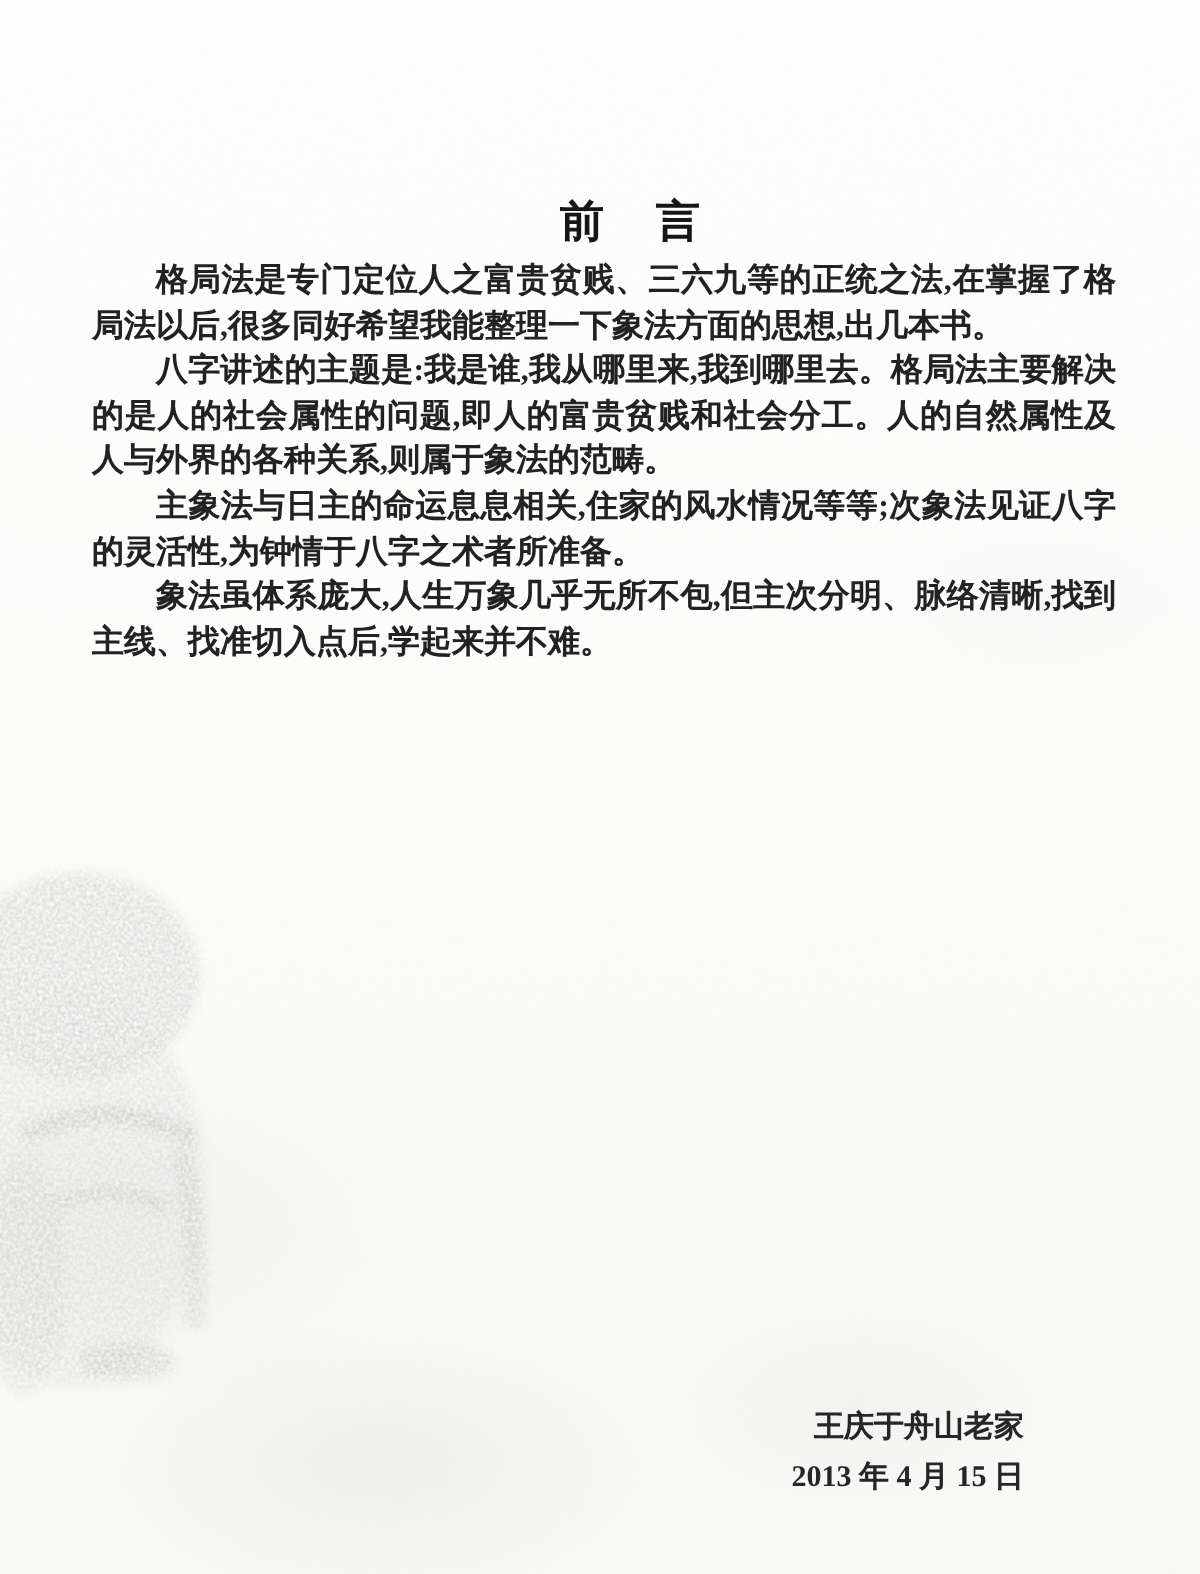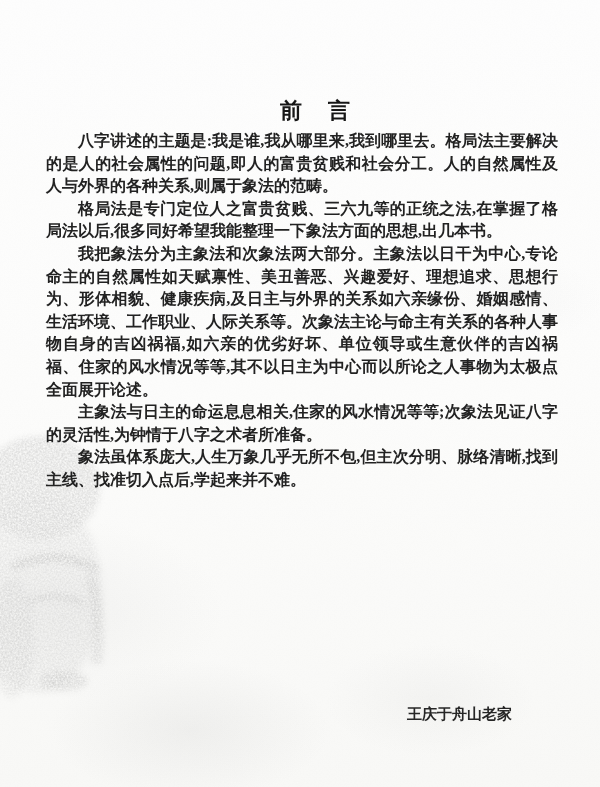--- a/index.html
+++ b/index.html
@@ -112,24 +112,24 @@
       <ellipse cx="64" cy="253" rx="24" ry="10" fill="#909090" opacity="0.55"></ellipse>
       <ellipse cx="12" cy="210" rx="22" ry="60" fill="#a8a8a8" opacity="0.45"></ellipse>
     </g>
   </svg>
 
   <div class="blotches"></div>
 
   <h1 class="page-title">前　言</h1>
 
   <div class="preface-body">
+    <p>格局法是专门定位人之富贵贫贱、三六九等的正统之法,在掌握了格局法以后,很多同好希望我能整理一下象法方面的思想,出几本书。</p>
     <p>八字讲述的主题是:我是谁,我从哪里来,我到哪里去。格局法主要解决的是人的社会属性的问题,即人的富贵贫贱和社会分工。人的自然属性及人与外界的各种关系,则属于象法的范畴。</p>
-    <p>格局法是专门定位人之富贵贫贱、三六九等的正统之法,在掌握了格局法以后,很多同好希望我能整理一下象法方面的思想,出几本书。</p>
-    <p>我把象法分为主象法和次象法两大部分。主象法以日干为中心,专论命主的自然属性如天赋禀性、美丑善恶、兴趣爱好、理想追求、思想行为、形体相貌、健康疾病,及日主与外界的关系如六亲缘份、婚姻感情、生活环境、工作职业、人际关系等。次象法主论与命主有关系的各种人事物自身的吉凶祸福,如六亲的优劣好坏、单位领导或生意伙伴的吉凶祸福、住家的风水情况等等,其不以日主为中心而以所论之人事物为太极点全面展开论述。</p>
     <p>主象法与日主的命运息息相关,住家的风水情况等等;次象法见证八字的灵活性,为钟情于八字之术者所准备。</p>
     <p>象法虽体系庞大,人生万象几乎无所不包,但主次分明、脉络清晰,找到主线、找准切入点后,学起来并不难。</p>
   </div>
 
   <div class="signature-block">
     <div>王庆于舟山老家</div>
+    <div>2013 年 4 月 15 日</div>
   </div>
 
 </div>
 
 </body></html>

